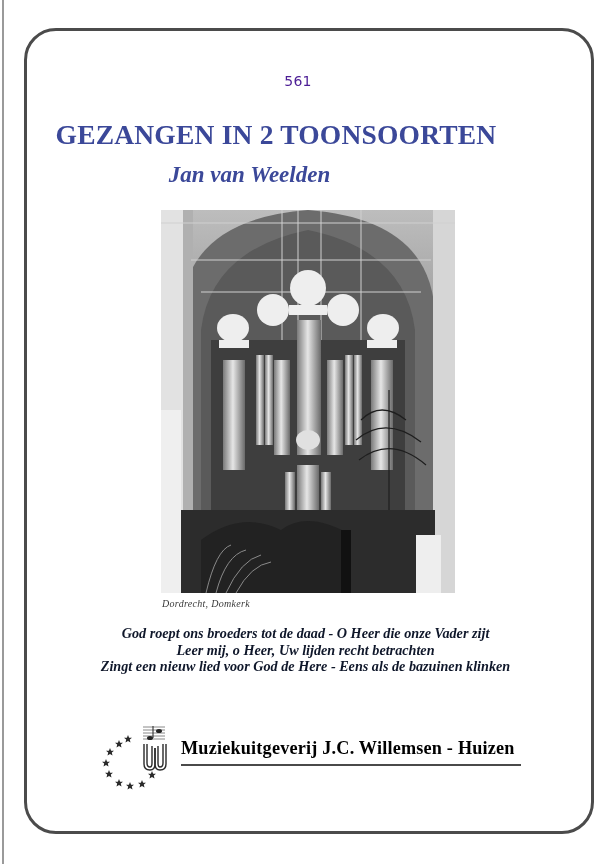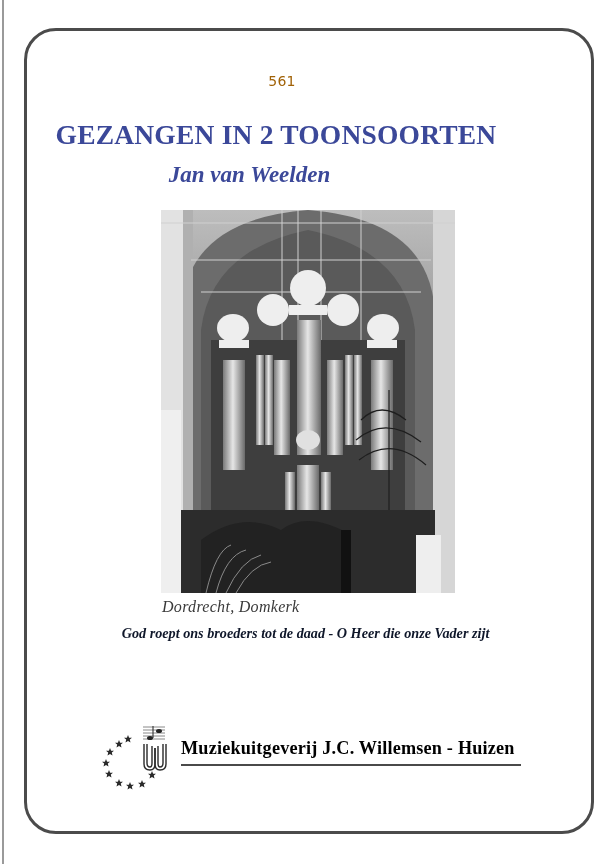--- a/index.html
+++ b/index.html
@@ -1,24 +1,24 @@
 <!DOCTYPE html>
 <html><head>
 <meta charset="utf-8">
 <style>
   html, body { margin:0; padding:0; }
   body { width:611px; height:864px; background:#ffffff; position:relative; overflow:hidden; font-family:"Liberation Serif", serif; }
   .edge-line { position:absolute; left:2px; top:0; width:2px; height:864px; background:#9a9a9a; }
   .frame { position:absolute; left:24px; top:28px; width:564px; height:800px; border:3px solid #4b4b4b; border-radius:32px; }
-  .number { position:absolute; left:0; width:564px; top:73px; text-align:center; font-family:"DejaVu Sans", sans-serif; font-size:14px; color:#a16207; letter-spacing:0.3px; }
+  .number { position:absolute; left:0; width:564px; top:73px; text-align:center; font-family:"DejaVu Sans", sans-serif; font-size:14px; color:#4c1d95; letter-spacing:0.3px;padding-left:16px; }
   .title { position:absolute; left:0; width:552px; top:119px; text-align:center; font-family:"Liberation Serif", serif; font-weight:bold; font-size:27.5px; color:#3b4899; letter-spacing:0.2px; }
   .composer { position:absolute; left:0; width:499px; top:162px; text-align:center; font-family:"Liberation Serif", serif; font-weight:bold; font-style:italic; font-size:23px; color:#3b4899; }
   .photo { position:absolute; left:161px; top:210px; width:294px; height:383px; background:#6a6a6a; overflow:hidden; }
   .photo svg { display:block; }
-  .caption { position:absolute; left:162px; top:598px; font-family:"Liberation Serif", serif; font-style:italic; font-size:16px; color:#3a3a3a; letter-spacing:0.3px; }
+  .caption { position:absolute; left:162px; top:598px; font-family:"Liberation Serif", serif; font-style:italic; font-size:10px; color:#3a3a3a; letter-spacing:0.3px; }
   .contents { position:absolute; left:0; width:611px; top:625px; text-align:center; font-family:"Liberation Serif", serif; font-weight:bold; font-style:italic; font-size:14.2px; line-height:16.5px; color:#0f172a; }
   .contents div { white-space:nowrap; }
   .logo { position:absolute; left:95px; top:718px; width:80px; height:72px; }
   .publisher { position:absolute; left:181px; top:738px; font-family:"Liberation Serif", serif; font-weight:bold; font-size:18.2px; color:#000000; letter-spacing:0.2px; white-space:nowrap; }
   .pub-rule { position:absolute; left:181px; top:764px; width:340px; height:2px; background:#4a4a4a; }
 </style>
 </head>
 <body>
 
 <div class="edge-line"></div>
@@ -109,20 +109,22 @@
     <rect x="255" y="325" width="25" height="58" fill="#eeeeee"></rect>
     <rect x="180" y="320" width="10" height="63" fill="#111"></rect>
     <rect x="0" y="200" width="20" height="183" fill="#efefef"></rect>
   </svg>
 </div>
 
 <div class="caption">Dordrecht, Domkerk</div>
 
 <div class="contents">
   <div>God roept ons broeders tot de daad - O Heer die onze Vader zijt</div>
+  <div>Leer mij, o Heer, Uw lijden recht betrachten</div>
+  <div>Zingt een nieuw lied voor God de Here - Eens als de bazuinen klinken</div>
 </div>
 
 <div class="logo">
   <svg width="80" height="72" viewBox="0 0 80 72" xmlns="http://www.w3.org/2000/svg">
     <defs>
       <path id="st" d="M0,-4 L1.1,-1.3 L4,-1.2 L1.8,0.6 L2.5,3.4 L0,1.9 L-2.5,3.4 L-1.8,0.6 L-4,-1.2 L-1.1,-1.3 Z" fill="#2a2a2a"></path>
     </defs>
     <use href="#st" x="33" y="21"></use>
     <use href="#st" x="24" y="26"></use>
     <use href="#st" x="15" y="34"></use>

